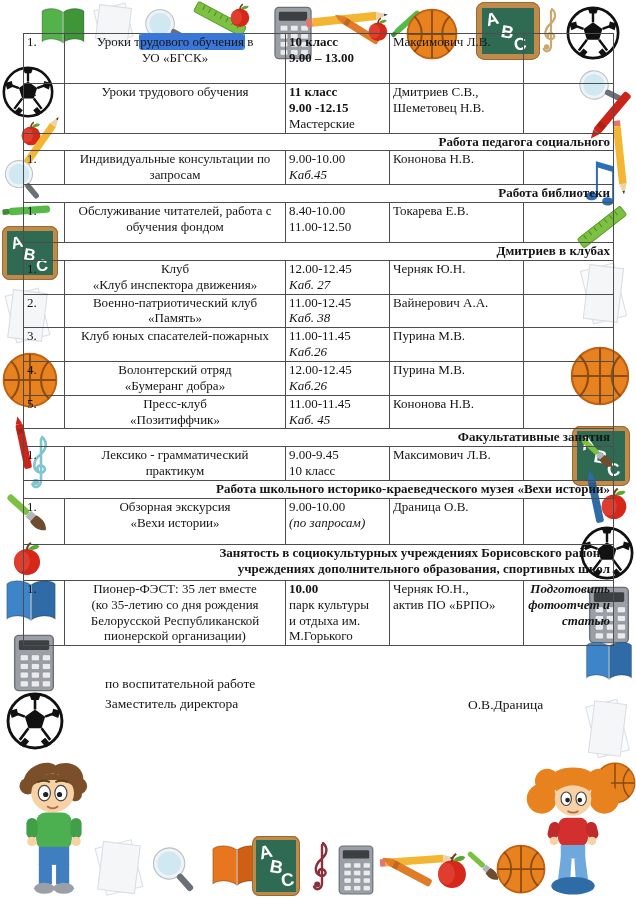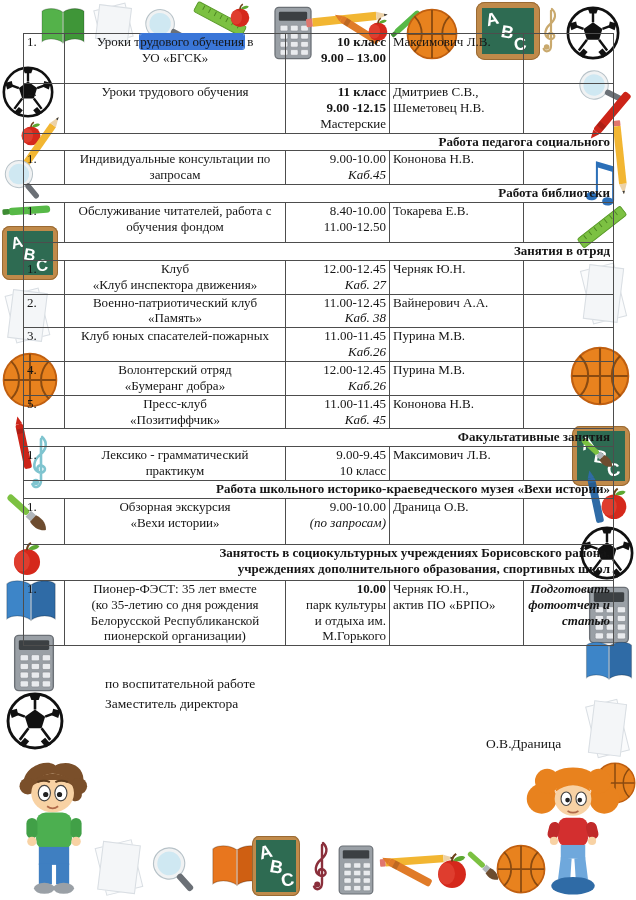--- a/index.html
+++ b/index.html
@@ -33,31 +33,31 @@
     position:absolute;left:23px;top:33px;width:590px;z-index:1;
     border-collapse:collapse;table-layout:fixed;background:transparent;
     font-size:13px;line-height:1.22;
   }
   .c-num{width:41px;} .c-act{width:221px;} .c-time{width:104px;} .c-pers{width:134px;} .c-notes{width:90px;}
   table.schedule td{
     border:1px solid #4d4d4d;vertical-align:top;padding:0 3px 1px 3px;background:transparent;
   }
   td.num{text-align:left;padding-left:6px;}
   td.act{text-align:center;}
-  td.time{text-align:right;margin-top:38px;}
+  td.time{text-align:left;margin-top:38px;}
   td.pers{text-align:left;padding-left:5px;}
   td.notes{text-align:right;}
   td.section{text-align:right;font-weight:bold;padding:0;}
   .b{font-weight:bold;} .i{font-style:italic;} .bi{font-weight:bold;font-style:italic;}
   .hl{background:var(--hl,#3a76d8);border-radius:2px;box-shadow:0 0 0 1px var(--hl,#3a76d8);}
 
   
   .footer{position:absolute;left:0;top:674px;width:100%;z-index:1;font-size:13.5px;line-height:1.5;}
   .footer-left{position:absolute;left:105px;top:0;}
-  .footer-sign{position:absolute;left:486px;top:21px;margin-top:39px;}
+  .footer-sign{position:absolute;left:468px;top:21px;}
 </style>
 </head>
 <body>
 
 <div class="page">
   <div id="decorations">
       <div class="deco" style="left: 36px; top: 6px; width: 54px; height: 42px;">
         <svg viewBox="0 0 48 40">
           <path d="M24 6 C18 1.5 8 1.5 4 5 L4 34 C8 30.5 18 30.5 24 35 Z" fill="#54b24a" stroke="#00000033"></path>
           <path d="M24 6 C30 1.5 40 1.5 44 5 L44 34 C40 30.5 30 30.5 24 35 Z" fill="#3f9638" stroke="#00000033"></path>
@@ -659,21 +659,21 @@
             <div><span>8.40-10.00</span></div>
             <div><span>11.00-12.50</span></div>
           </td>
           <td class="pers">
             <div><span>Токарева Е.В.</span></div>
           </td>
           <td class="notes"></td>
         </tr>
         <tr>
           <td colspan="5" class="section">
-            <div>Занятия в отряд</div>
+            <div>Дмитриев в клубах</div>
           </td>
         </tr>
         <tr>
           <td class="num">1.</td>
           <td class="act">
             <div><span>Клуб</span></div>
             <div><span>«Клуб инспектора движения»</span></div>
           </td>
           <td class="time">
             <div><span>12.00-12.45</span></div>

